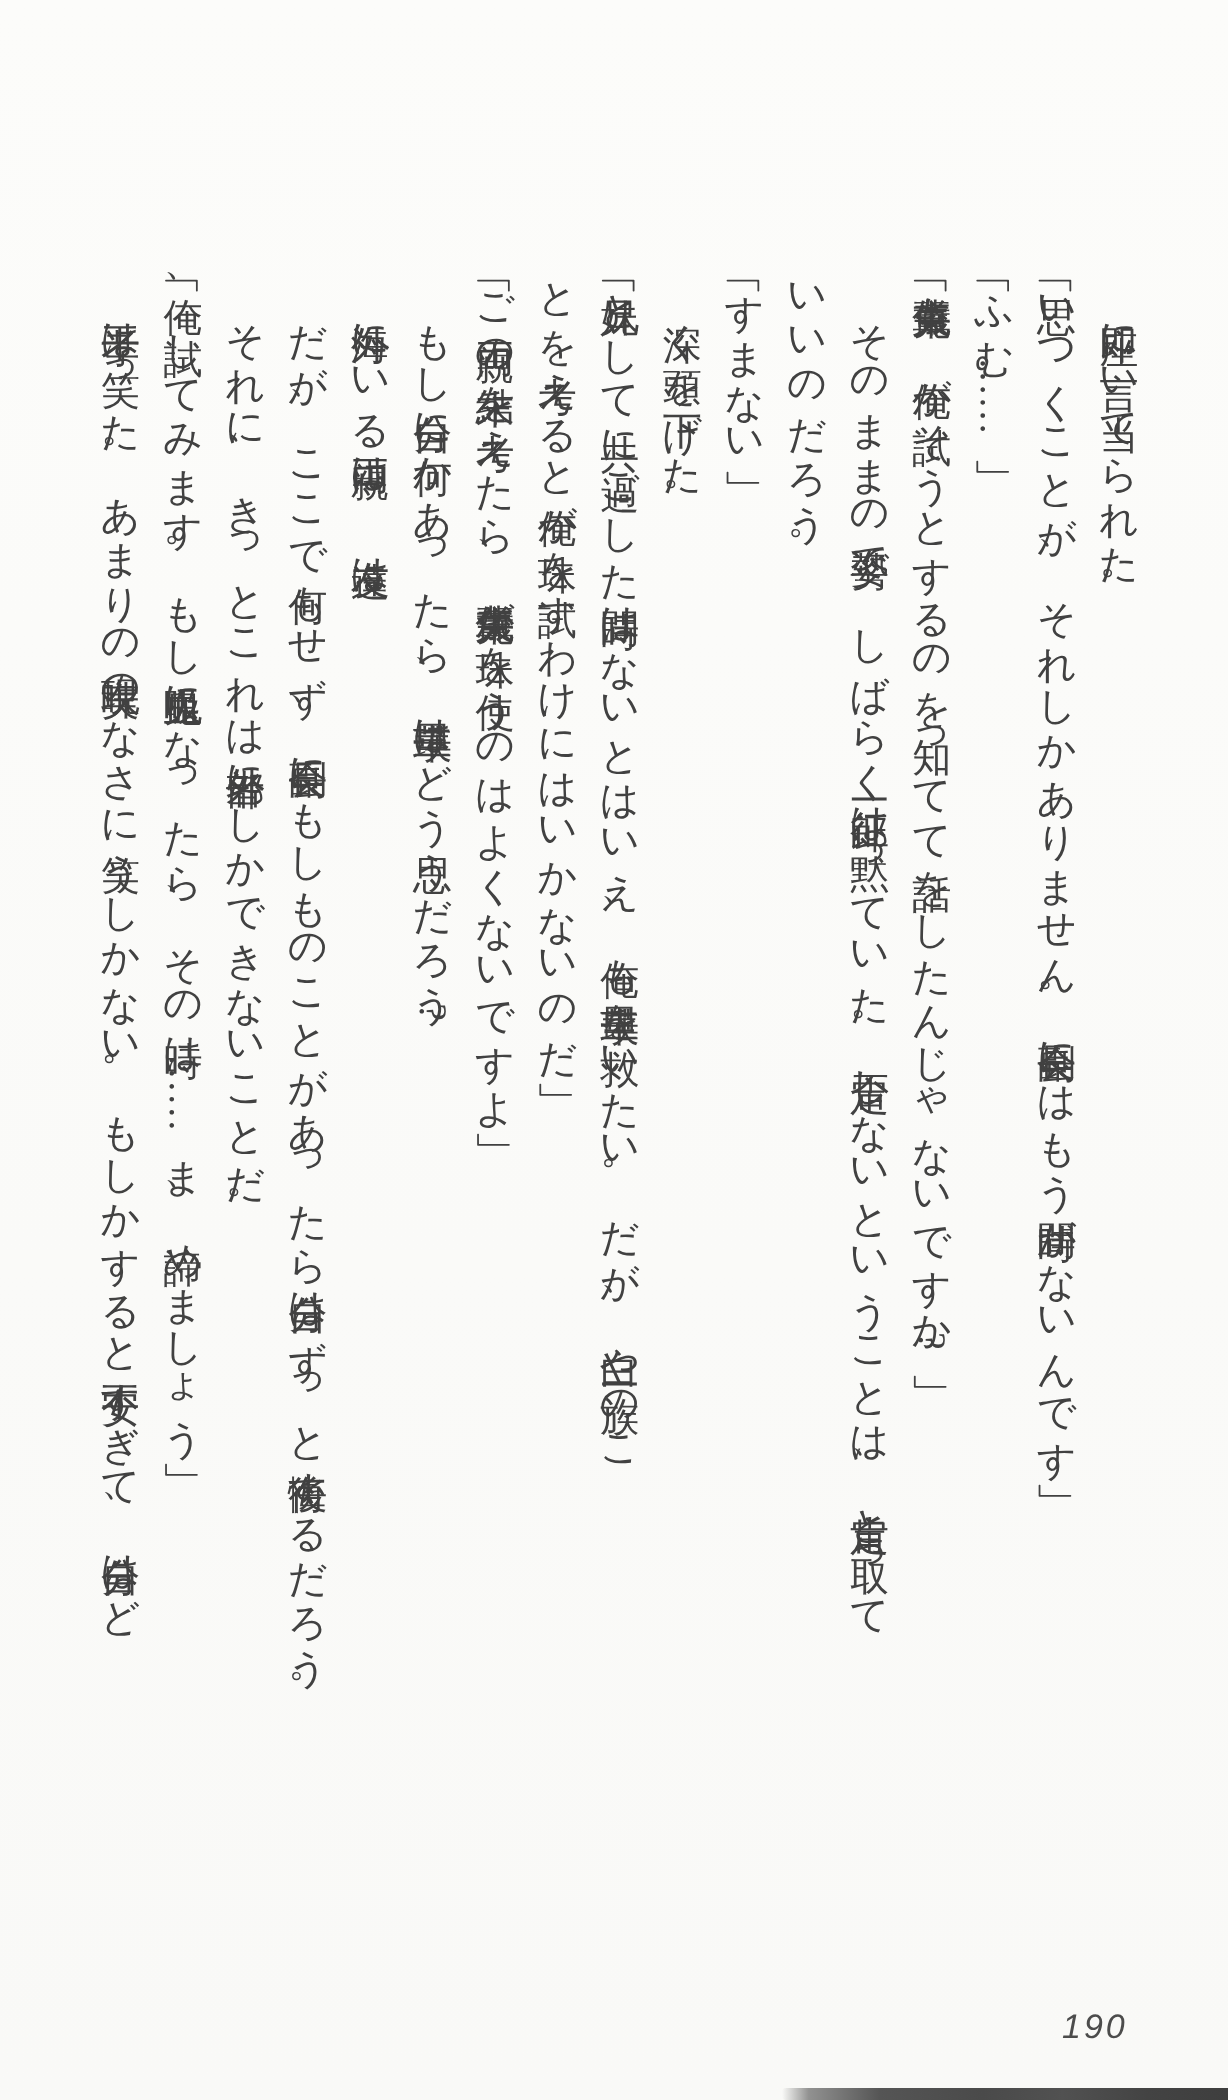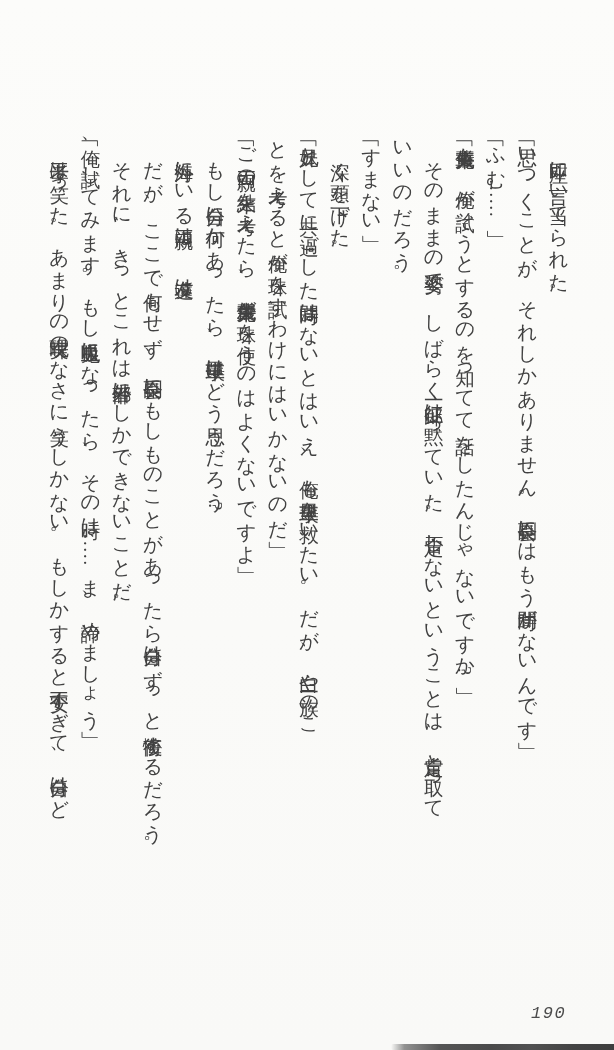--- a/index.html
+++ b/index.html
@@ -38,21 +38,21 @@
     line-height: 31.2px;
     white-space: nowrap;
   }
   .indent-normal  { text-indent: 19.5px; }
   .indent-bracket { text-indent: 6px; }
   .indent-none    { text-indent: 0; }
   .page-number {
     position: absolute;
     left: 531px;
     top: 1004px;
-    font-family: Liberation Mono, monospace;
+    font-family: Liberation Sans, sans-serif;
     font-style: italic;
     font-size: 17px;
     color: #4c4c4c;
     letter-spacing: 1.5px;
   }
   .edge-shadow {
     position: absolute;
     left: 391px;
     top: 1044px;
     width: 223px;

